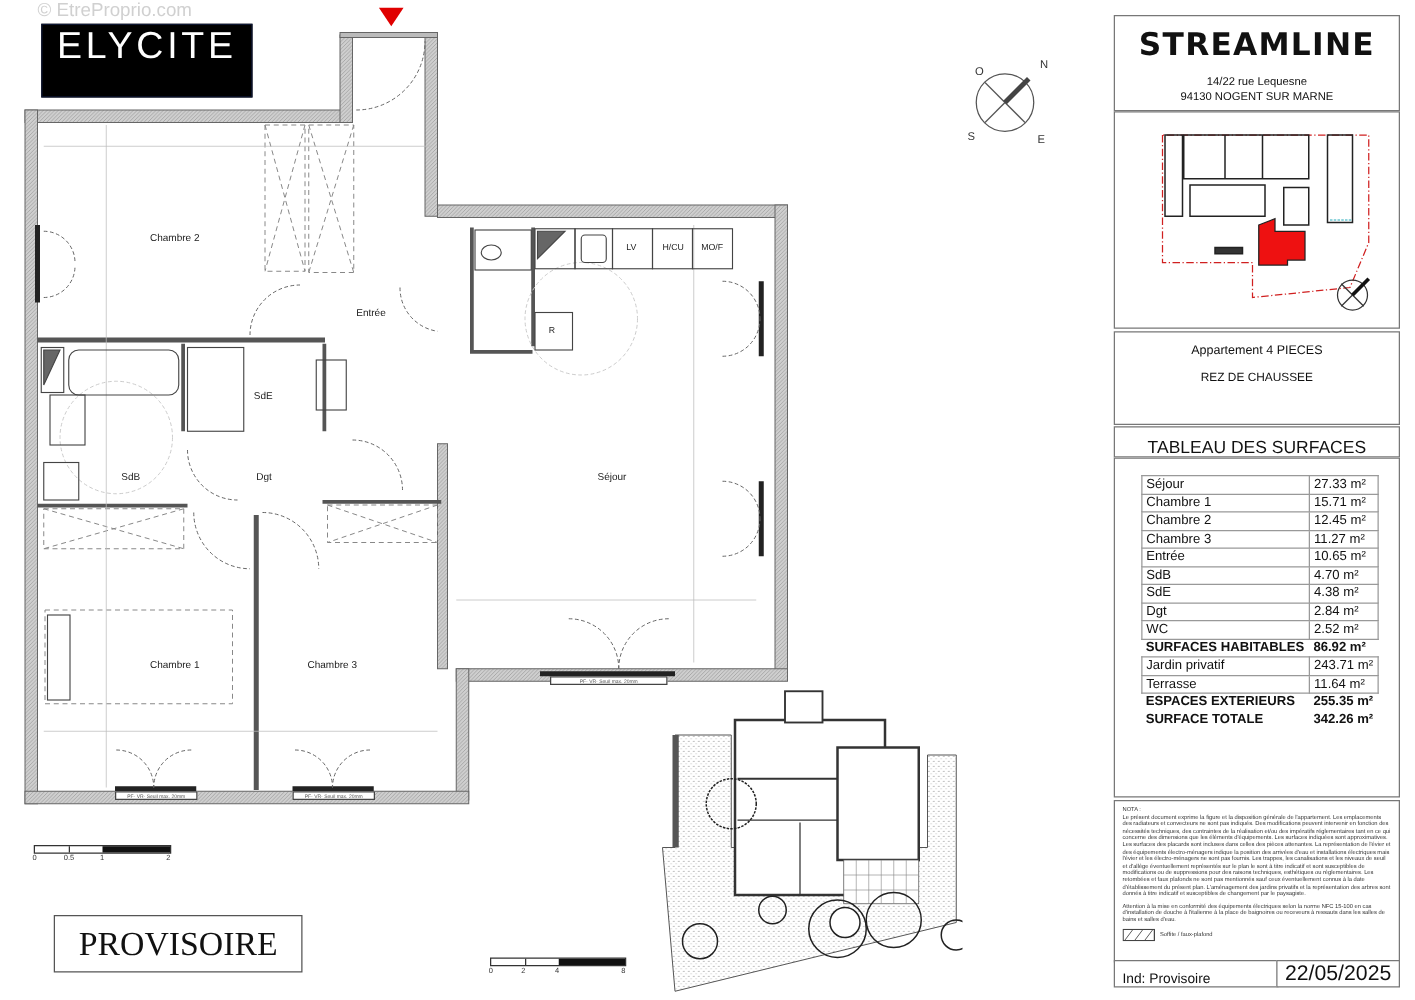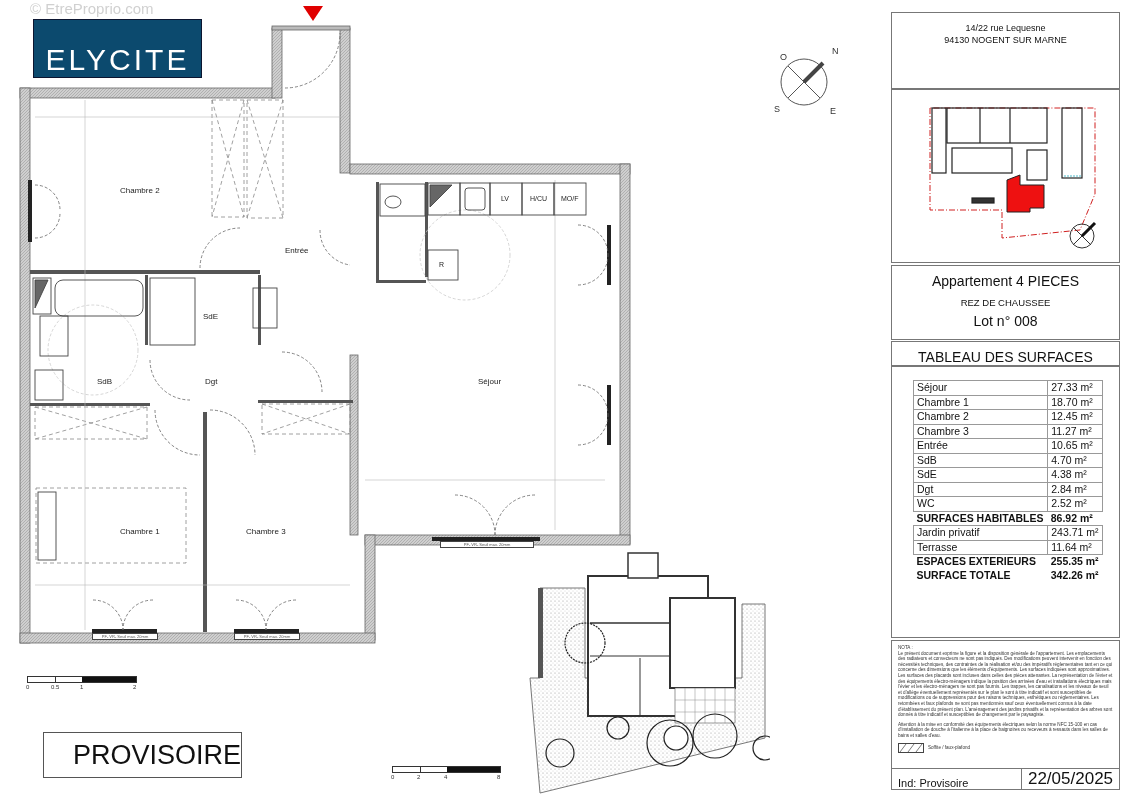--- a/index.html
+++ b/index.html
@@ -1,32 +1,32 @@
 <!DOCTYPE html>
 <html><head>
 <meta charset="utf-8">
 <style>
   html,body{margin:0;padding:0;background:#ffffff;}
   body{width:1132px;height:800px;position:relative;overflow:hidden;font-family:"Liberation Sans",sans-serif;color:#111;}
   .abs{position:absolute;}
   
-  .logo{left:33px;top:19px;width:167px;height:57px;background:#0c4a6e;border:1px solid #0c1530;display:flex;align-items:flex-end;justify-content:center;}
+  .logo{left:33px;top:19px;width:167px;height:57px;background:#000000;border:1px solid #0c1530;display:flex;align-items:flex-start;justify-content:center;}
   .logo span{color:#fff;font-size:30px;letter-spacing:3px;font-family:"Liberation Sans",sans-serif;font-weight:400;}
   .watermark{left:18px;top:0px;font-size:15px;color:rgba(170,170,170,0.55);margin-left:12px;}
   .box{position:absolute;border:1px solid #777;background:#fff;}
   .brand{font-size:25px;font-weight:700;letter-spacing:1px;text-align:center;font-family:"DejaVu Sans",sans-serif;}
   .addr{font-size:9px;text-align:center;line-height:12px;}
   .tbl{width:100%;border-collapse:collapse;font-size:10.5px;font-family:"Liberation Sans",sans-serif;}
   .tbl td{border:1px solid #999;padding:0 3px;height:13.5px;line-height:13px;}
   .tbl td.v{}
   .tbl tr.tot td{border:none;font-weight:700;}
   .notes{font-size:4.6px;line-height:5.6px;color:#333;padding:4px 6px;}
   .room{position:absolute;font-size:8px;color:#222;}
   .scale-lbl{position:absolute;font-size:6px;color:#333;}
-  .prov{left:43px;top:732px;width:197px;height:44px;border:1px solid #555;display:flex;align-items:center;justify-content:flex-end;}
+  .prov{left:43px;top:732px;width:197px;height:44px;border:1px solid #555;display:flex;align-items:center;justify-content:center;font-family:Liberation Serif, serif;}
   .prov span{font-size:27px;}
   .win-lbl{position:absolute;font-size:4px;color:#555;background:#fff;border:1px solid #444;}
 </style>
 </head>
 <body>
 
 <div class="abs watermark">© EtreProprio.com</div>
 <div class="abs logo">
     <span>ELYCITE</span>
   </div>
@@ -226,20 +226,21 @@
 <div class="abs" style="left:392px;top:766px;width:107px;height:5px;border:1px solid #333;">
   <div style="position:absolute;left:27px;top:0;width:1px;height:5px;background:#333"></div>
   <div style="position:absolute;left:54px;top:0;width:53px;height:5px;background:#111"></div>
 </div>
 <div class="scale-lbl" style="left:391px;top:774px">0</div>
 <div class="scale-lbl" style="left:417px;top:774px">2</div>
 <div class="scale-lbl" style="left:444px;top:774px">4</div>
 <div class="scale-lbl" style="left:497px;top:774px">8</div>
 
 <div class="box" style="left:891px;top:12px;width:227px;height:75px">
+  <div class="brand" style="margin-top:8px">STREAMLINE</div>
   <div class="addr" style="margin-top:9px">14/22 rue Lequesne</div>
   <div class="addr">94130 NOGENT SUR MARNE</div>
 </div>
 
 <div class="box" style="left:891px;top:89px;width:227px;height:172px">
   <svg width="227" height="172">
     <g stroke="#d02020" stroke-width="1" stroke-dasharray="6 2 1 2" fill="none">
       <polyline points="38,18 38,120 110,120 110,148 188,140 203,104 203,18 38,18"></polyline>
     </g>
     <g stroke="#222" stroke-width="1.2" fill="none">
@@ -255,39 +256,38 @@
     <polygon points="115,90 128,85 128,95 152,95 152,118 138,118 138,122 115,122" fill="#ee1111" stroke="#222" stroke-width="1"></polygon>
     <line x1="172" y1="86" x2="190" y2="86" stroke="#2ab" stroke-width="0.8" stroke-dasharray="2 1"></line>
     <circle cx="190" cy="146" r="12" fill="none" stroke="#333"></circle>
     <line x1="181" y1="137" x2="199" y2="155" stroke="#333"></line>
       <line x1="199" y1="137" x2="181" y2="155" stroke="#333"></line>
     <line x1="190" y1="146" x2="203" y2="133" stroke="#111" stroke-width="3"></line>
   </svg>
 </div>
 
 <div class="box" style="left:891px;top:265px;width:227px;height:73px">
-  <div class="addr" style="margin-top:9px;font-size:14px">Appartement 4 PIECES</div>
+  <div class="addr" style="margin-top:9px;font-size:10px">Appartement 4 PIECES</div>
   <div class="addr" style="margin-top:10px;font-size:9.5px">REZ DE CHAUSSEE</div>
-  <div class="addr" style="margin-top:4px;font-size:14px;line-height:17px">Lot n° 008</div>
 </div>
 
 <div class="box" style="left:891px;top:341px;width:227px;height:23px;display:flex;align-items:flex-end;justify-content:center">
   <span style="font-size:14px">TABLEAU DES SURFACES</span>
 </div>
 
 <div class="box" style="left:891px;top:366px;width:227px;height:270px">
   <table class="tbl" style="width:190px;margin:13px 0 0 21px">
     <tbody>
         <tr>
           <td>Séjour</td>
           <td class="v">27.33 m²</td>
         </tr>
     <tr>
           <td>Chambre 1</td>
-          <td class="v">18.70 m²</td>
+          <td class="v">15.71 m²</td>
         </tr>
     <tr>
           <td>Chambre 2</td>
           <td class="v">12.45 m²</td>
         </tr>
     <tr>
           <td>Chambre 3</td>
           <td class="v">11.27 m²</td>
         </tr>
     <tr>

